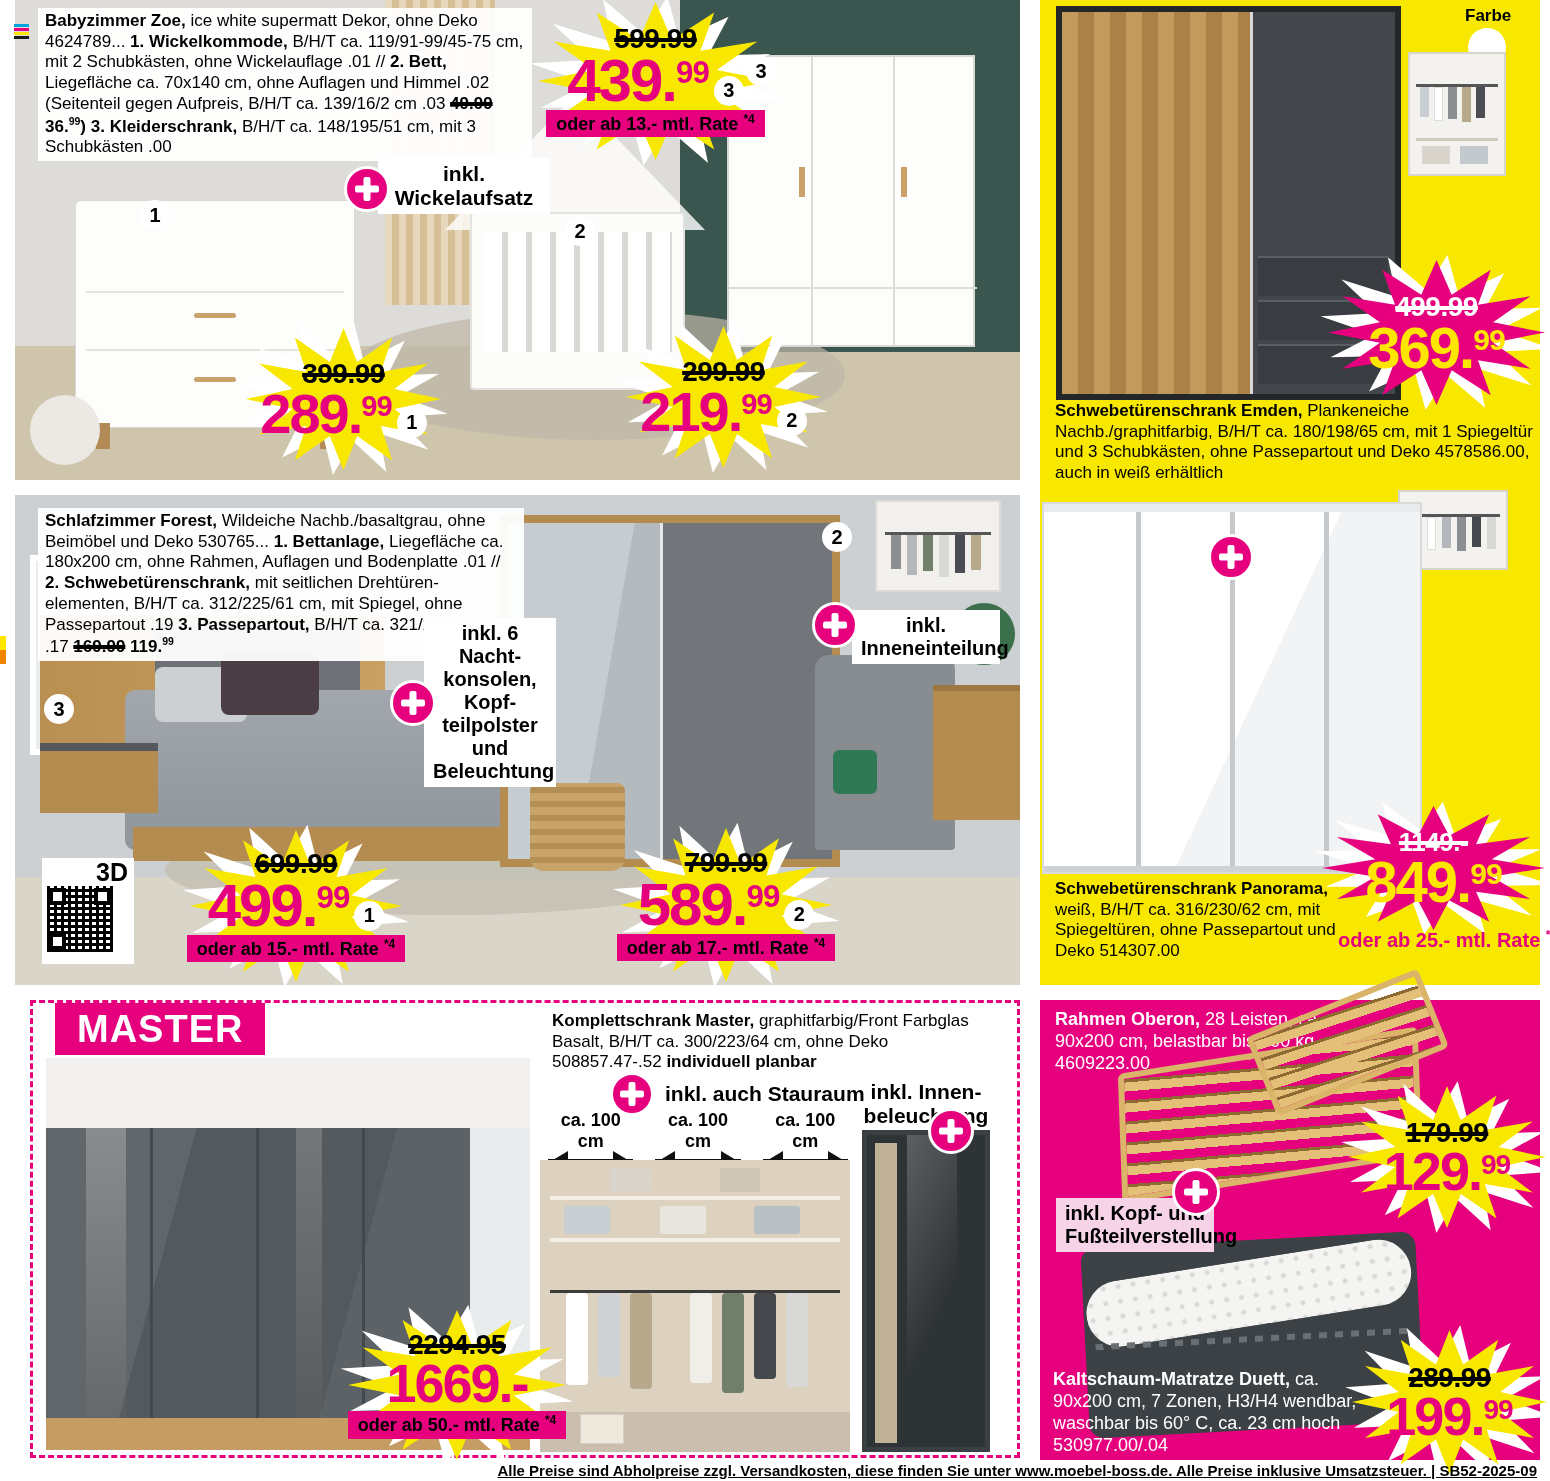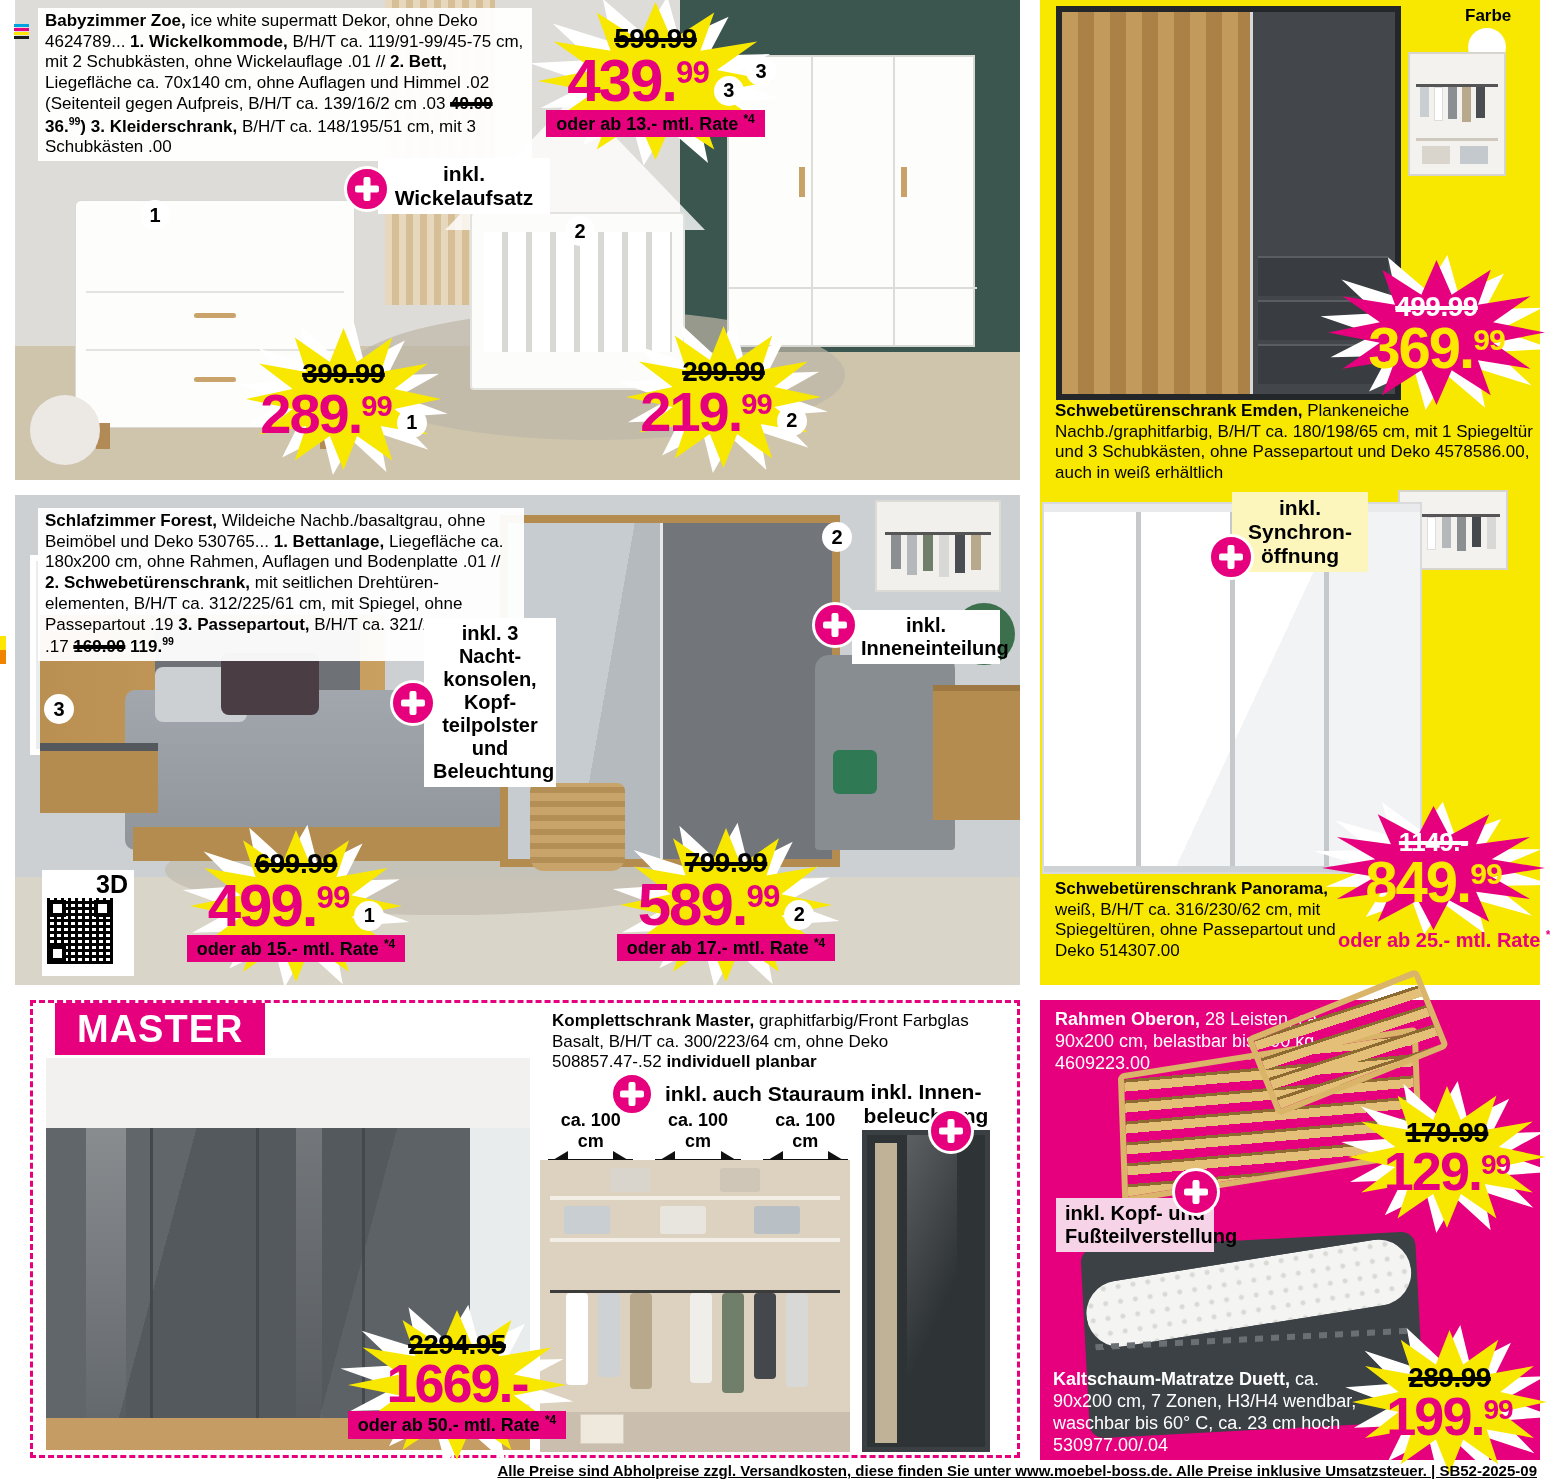--- a/index.html
+++ b/index.html
@@ -54,21 +54,21 @@
   .plus{position:absolute;width:46px;height:46px;border-radius:50%;background:#e6007e;
         border:3px solid #fff;z-index:6;}
   .plus::before,.plus::after{content:'';position:absolute;background:#fff;left:50%;top:50%;
         transform:translate(-50%,-50%);border-radius:2px;}
   .plus::before{width:24px;height:7px;}
   .plus::after{width:7px;height:24px;}
   .lbl{position:absolute;background:#fff;color:#000;font-weight:bold;text-align:center;
        padding:4px 9px;font-size:21px;line-height:1.15;white-space:pre-line;z-index:5;}
 
   
-  .qr-card{position:absolute;background:#fff;width:92px;height:106px;padding:16px;z-index:5;margin-top:12px;}
+  .qr-card{position:absolute;background:#fff;width:92px;height:106px;padding:16px;z-index:5;}
   .qr-3d{position:absolute;right:6px;top:0;font-weight:bold;font-size:25px;}
   .qr{position:absolute;left:5px;top:28px;width:66px;height:66px;background:#fff;
       background-image:repeating-linear-gradient(0deg,#000 0 3px,transparent 3px 6px),
                        repeating-linear-gradient(90deg,#000 0 3px,#fff 3px 7px);}
   .qr .fn{position:absolute;width:17px;height:17px;background:#fff;border:4px solid #000;}
 
   
   .master-frame{position:absolute;border:3px dashed #e6007e;background:#fff;}
   .master-banner{position:absolute;background:#e6007e;color:#fff;font-weight:bold;
        font-size:38px;letter-spacing:1px;display:flex;align-items:center;padding:0 22px;z-index:4;}
@@ -195,21 +195,21 @@
     <div class="shape" style="left:800px;top:160px;width:140px;height:195px;background:#888d91;border-radius:14px 14px 4px 4px">
       <div class="shape" style="left:18px;top:95px;width:44px;height:44px;background:#2f7a55;border-radius:6px"></div>
     </div>
     <div class="shape" style="left:938px;top:108px;width:62px;height:62px;border-radius:50%;background:#3c6f4b"></div>
     <div class="shape" style="left:918px;top:190px;width:100px;height:135px;background:#b58c50;border-top:6px solid #9d7843"></div>
     <div class="shape" style="left:515px;top:288px;width:95px;height:88px;background:repeating-linear-gradient(0deg,#c8a36a 0 8px,#b38e55 8px 14px);border-radius:8px 8px 14px 14px"></div>
   </div>
 
   <div class="desc box" style="left:38px;top:508px;width:486px"><span class="b">Schlafzimmer Forest,</span><span> Wildeiche Nachb./basaltgrau, ohne Beimöbel und Deko 530765... </span><span class="b">1. Bettanlage,</span><span> Liegefläche ca. 180x200 cm, ohne Rahmen, Auflagen und Bodenplatte .01 // </span><span class="b">2. Schwebetürenschrank,</span><span> mit seitlichen Drehtüren-elementen, B/H/T ca. 312/225/61 cm, mit Spiegel, ohne Passepartout .19 </span><span class="b">3. Passepartout,</span><span> B/H/T ca. 321/230/17 cm .17 </span><span class="b st">169.99</span><span class="b"> 119.</span><sup class="b">99</sup></div>
 
-  <div class="lbl" style="left:424px;top:618px;width:132px;font-size:20px">inkl. 3 Nacht-
+  <div class="lbl" style="left:424px;top:618px;width:132px;font-size:20px">inkl. 6 Nacht-
 konsolen, Kopf-
 teilpolster und
 Beleuchtung</div>
   <div class="plus" style="left:390px;top:680px"></div>
 
   <div class="shape" style="left:875px;top:500px;width:126px;height:92px;background:#f2f0ec;border:2px solid #dcdad5">
     <div class="shape" style="left:8px;top:30px;width:106px;height:3px;background:#555"></div>
     <div class="shape" style="left:14px;top:33px;width:10px;height:34px;background:#8c8f92"></div>
     <div class="shape" style="left:30px;top:33px;width:10px;height:40px;background:#b5b8ba"></div>
     <div class="shape" style="left:46px;top:33px;width:10px;height:36px;background:#6f7f6a"></div>
@@ -370,22 +370,20 @@
       <div class="old"><span class="st">499.99</span></div>
       <div class="np" style="font-size:58px">
           <span>369.</span>
           <span class="cents">99</span>
         </div>
     </div>
   </div>
 
   <div class="desc" style="left:1048px;top:398px;width:492px"><span class="b">Schwebetürenschrank Emden,</span><span> Plankeneiche Nachb./graphitfarbig, B/H/T ca. 180/198/65 cm, mit 1 Spiegeltür und 3 Schubkästen, ohne Passepartout und Deko 4578586.00, auch in weiß erhältlich</span></div>
 
-  <div class="lbl paleyellow" style="left:1232px;top:492px;width:136px">inkl. Synchron-
-öffnung</div>
   <div class="plus" style="left:1208px;top:534px"></div>
 
   <div class="shape" style="left:1398px;top:490px;width:110px;height:80px;background:#f4f2ee;border:2px solid #d8d5cf">
     <div class="shape" style="left:6px;top:22px;width:94px;height:3px;background:#555"></div>
     <div class="shape" style="left:12px;top:25px;width:9px;height:30px;background:#6f7f6a"></div>
     <div class="shape" style="left:27px;top:25px;width:9px;height:33px;background:#ffffff;border:1px solid #ddd"></div>
     <div class="shape" style="left:42px;top:25px;width:9px;height:31px;background:#b5b8ba"></div>
     <div class="shape" style="left:57px;top:25px;width:9px;height:34px;background:#8c8f92"></div>
     <div class="shape" style="left:72px;top:25px;width:9px;height:30px;background:#44484c"></div>
     <div class="shape" style="left:87px;top:25px;width:9px;height:32px;background:#d8d8d6"></div>

